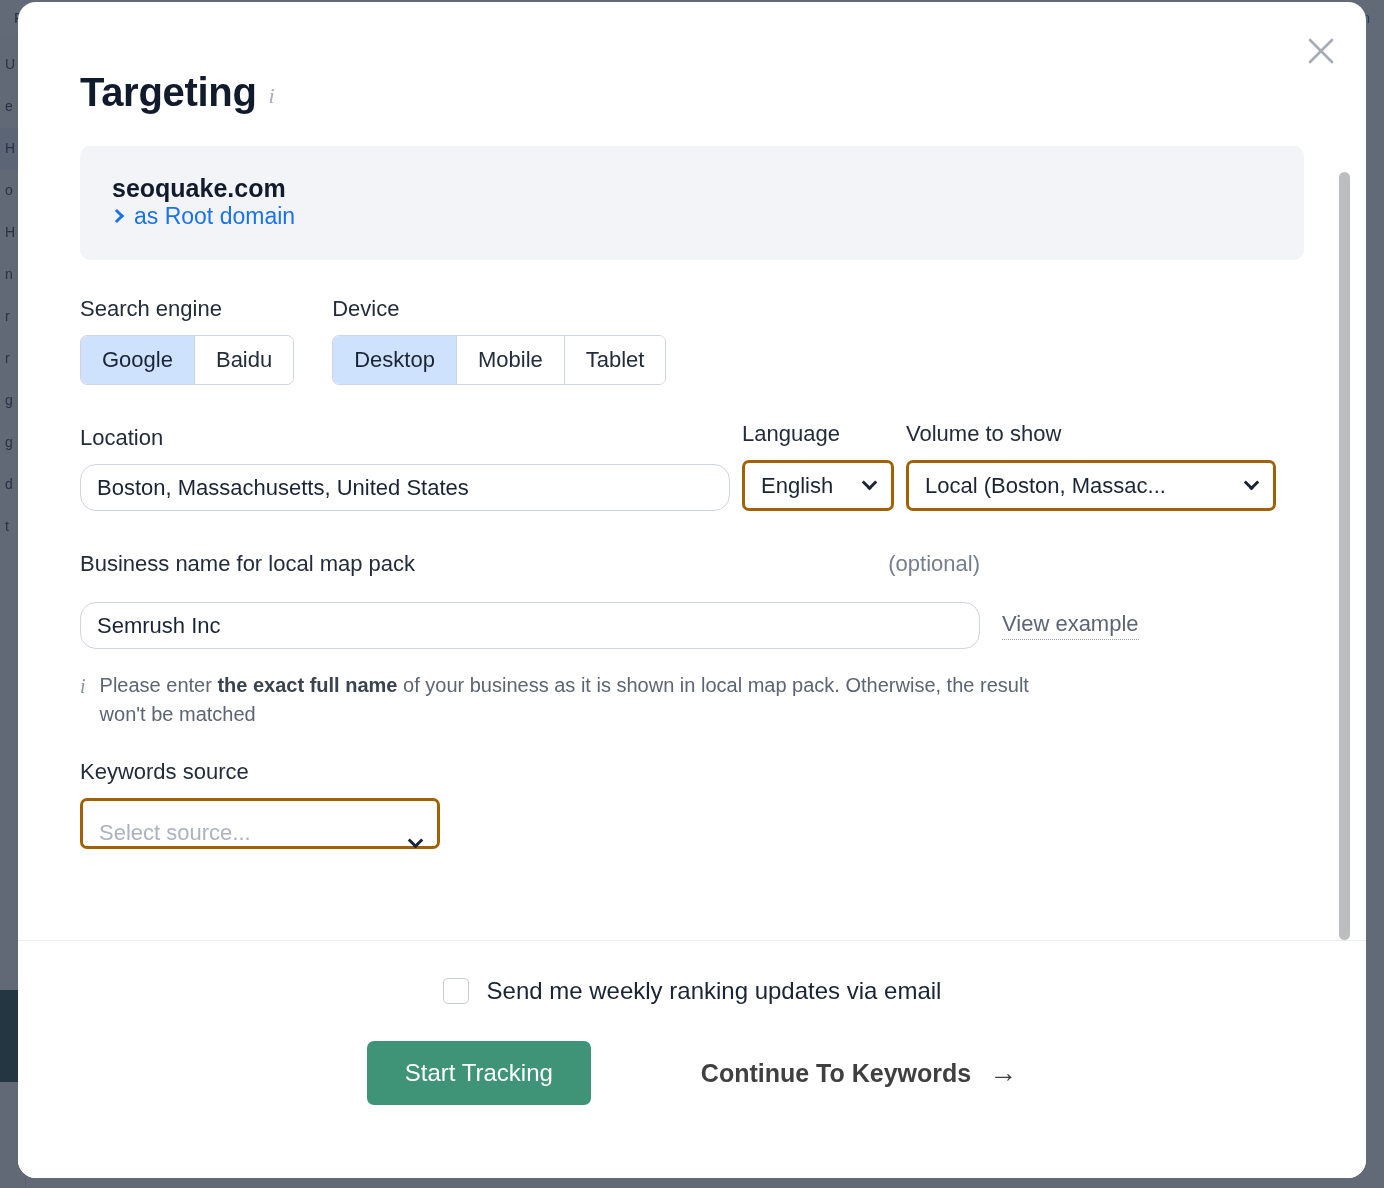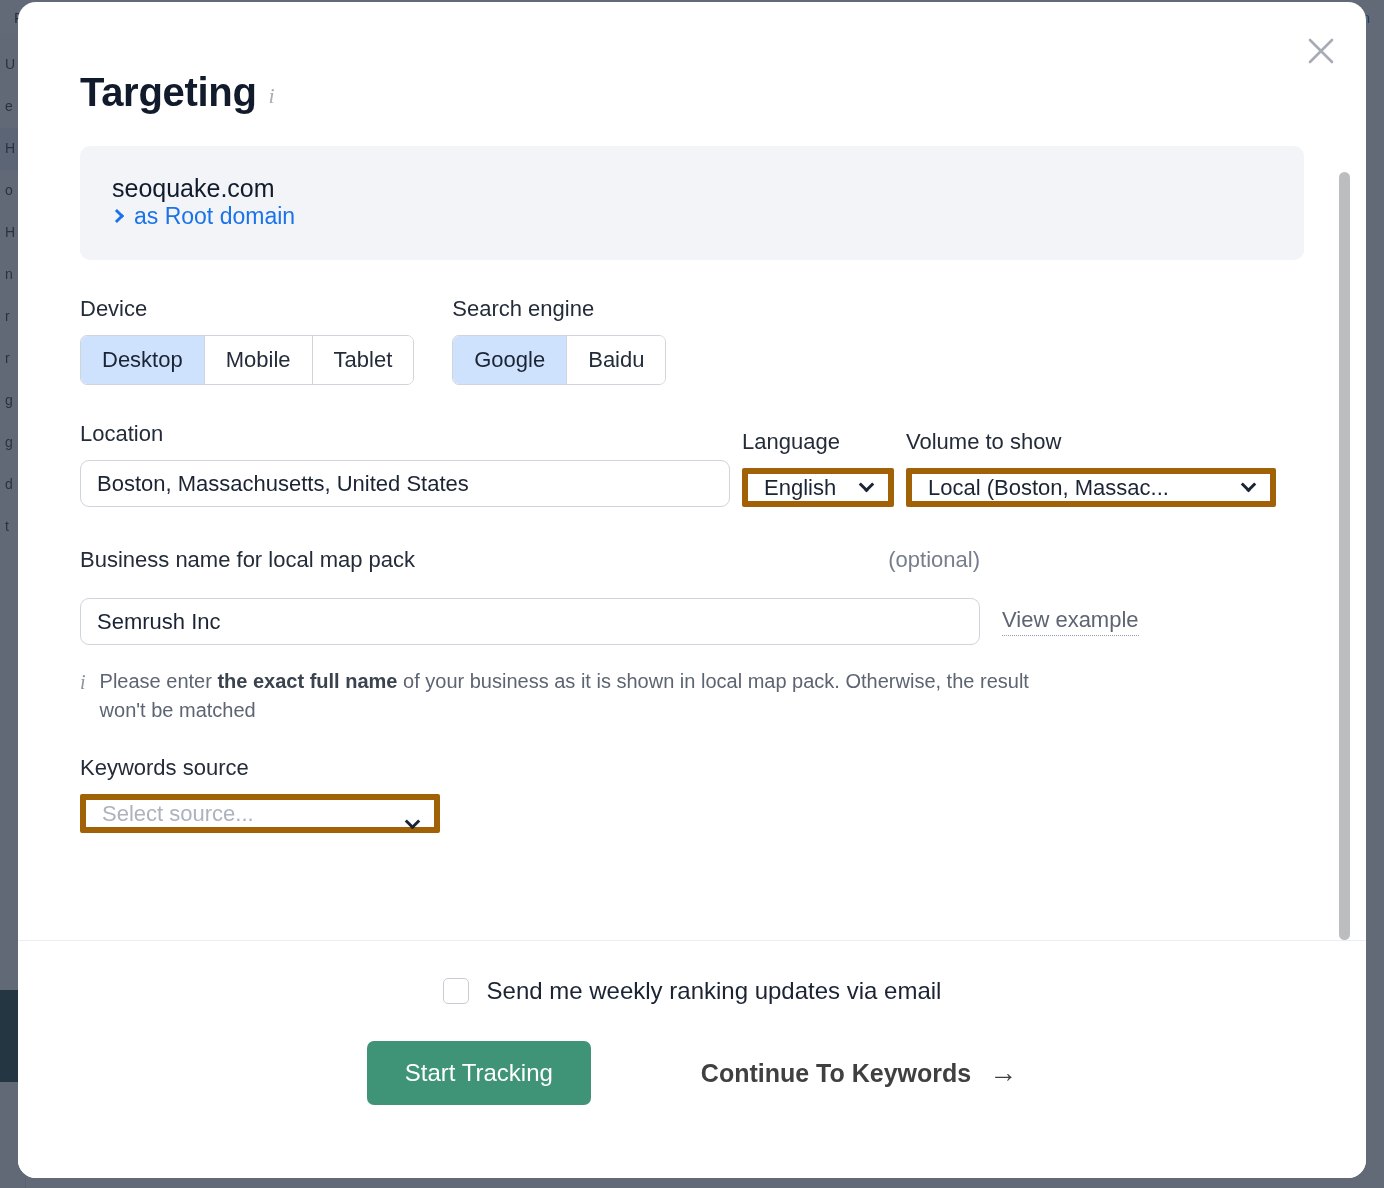--- a/index.html
+++ b/index.html
@@ -106,21 +106,21 @@
   .title-info { font-size: 22px; margin-top: 6px; }
 
   
   .domain-card {
     margin-top: 31px;
     background: #f2f4f8;
     border-radius: 10px;
     padding: 28px 32px 30px 32px;
   }
   .domain-name {
-    font-size: 25px; font-weight: normal; color: #111b2b;
+    font-size: 25px; font-weight: bold; color: #111b2b;
   }
   .domain-sub {
     display: flex; align-items: center; gap: 12px;
     color: #1a73e8; font-size: 23px;
     cursor: pointer; width: fit-content;
   }
   .chev-right {
     display: inline-block; width: 10px; height: 10px;
     border-right: 3.2px solid #1a73e8;
     border-bottom: 3.2px solid #1a73e8;
@@ -158,35 +158,35 @@
     color: #1b2434;
   }
 
   
   .inputs-row {
     display: flex; align-items: flex-end; gap: 12px;
     margin-top: 36px;
   }
   .txt-input {
     border: 1px solid #d0d4dc;
-    border-radius: 9px;
+    border-radius: 16px;
     background: #fff;
     font-size: 22px; color: #1b2434;
     padding: 12px 16px;
     height: 47px;
     display: flex; align-items: center;
     white-space: nowrap; overflow: hidden;
     font-family: "Liberation Sans", sans-serif;
   }
   .select-box {
-    border: 6px solid #a16207;
-    border-radius: 2px;
+    border: 3px solid #a16207;
+    border-radius: 7px;
     background: #fff;
     font-size: 22px; color: #1b2434;
-    height: 39px;
+    height: 51px;
     padding: 0 16px;
     display: flex; align-items: center; justify-content: space-between;
     gap: 14px;
     cursor: pointer;
     white-space: nowrap;
   }
   .chev-down {
     display: inline-block; width: 11px; height: 11px;
     border-right: 3.2px solid #1b2434;
     border-bottom: 3.2px solid #1b2434;
@@ -330,34 +330,34 @@
     <div class="domain-card">
       <div class="domain-name">seoquake.com</div>
       <div class="domain-sub">
         <span class="chev-right"></span>
         <span>as Root domain</span>
       </div>
     </div>
 
     <div class="seg-row">
       <div class="seg-group">
+        <div class="field-label">Search engine</div>
+        <div class="seg">
+          <div class="seg-btn active">Google</div>
+          <div class="seg-btn">Baidu</div>
+        </div>
+      </div>
+      <div class="seg-group">
         <div class="field-label">Device</div>
         <div class="seg">
           <div class="seg-btn active">Desktop</div>
           <div class="seg-btn">Mobile</div>
           <div class="seg-btn">Tablet</div>
         </div>
       </div>
-      <div class="seg-group">
-        <div class="field-label">Search engine</div>
-        <div class="seg">
-          <div class="seg-btn active">Google</div>
-          <div class="seg-btn">Baidu</div>
-        </div>
-      </div>
     </div>
 
     <div class="inputs-row">
       <div>
         <div class="field-label">Location</div>
         <div class="txt-input w-location">Boston, Massachusetts, United States</div>
       </div>
       <div>
         <div class="field-label">Language</div>
         <div class="select-box w-lang">

